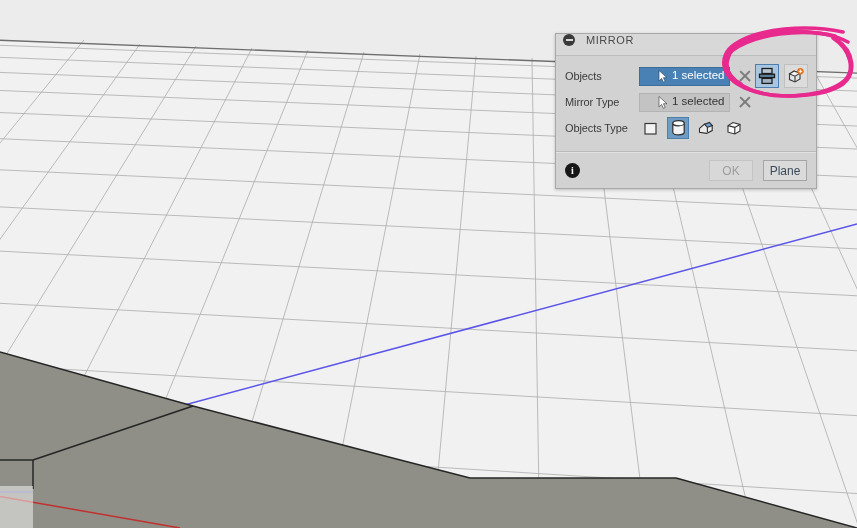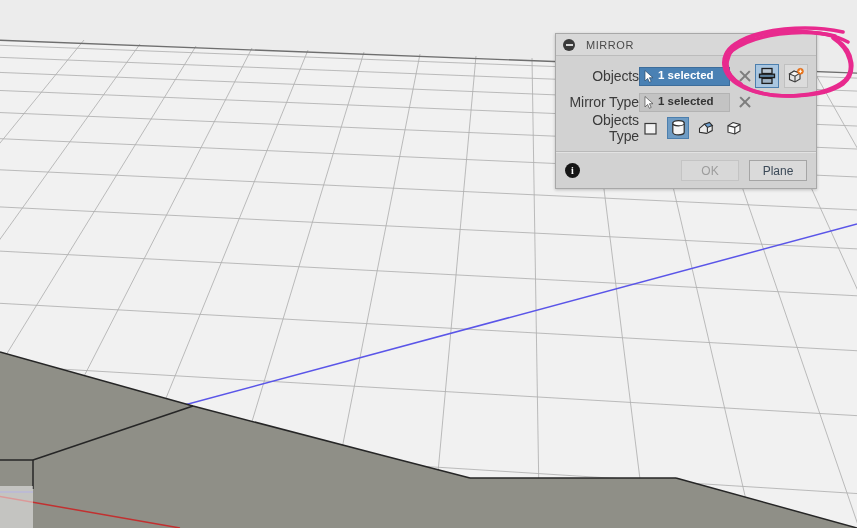--- a/index.html
+++ b/index.html
@@ -37,21 +37,21 @@
     box-shadow: 0 1px 3px rgba(0,0,0,0.22);
     font-size: 11.5px;
     color: #333333;
     box-sizing: border-box;
   }
   .dlg-titlebar {
     height: 22px;
     background: #d8d8d8;
     border-bottom: 1px solid #bcbcbc;
     display: flex;
-    align-items: center;
+    align-items: flex-start;
     padding-left: 7px;
     box-sizing: border-box;
   }
   .collapse-icon {
     width: 12px; height: 12px;
     border-radius: 50%;
     background: #3a3a3a;
     position: relative;
     flex: 0 0 auto;
     cursor: pointer;
@@ -77,38 +77,36 @@
   .dlg-row {
     display: flex;
     align-items: center;
     height: 26px;
     padding-left: 9px;
     box-sizing: border-box;
   }
   .row-label {
     width: 74px;
     flex: 0 0 74px;
-    font-size: 14px;
+    font-size: 11px;
     color: #3b3b3b;
     letter-spacing: -0.1px;
-    text-align: right;
   }
 
   
   .sel-field {
     height: 19px;
     width: 91px;
     display: flex;
     align-items: center;
-    padding-left: 4px;
+    padding-left: 18px;
     box-sizing: border-box;
     border: 1px solid transparent;
     cursor: pointer;
     font-size: 11.5px;
-    font-weight: bold;
   }
   .sel-field.active {
     background: #4a81b4;
     color: #ffffff;
     border-color: #3d6d9b;
   }
   .sel-field.idle {
     background: #c3c3c3;
     color: #333333;
     border-color: #b3b3b3;
@@ -211,21 +209,21 @@
     line-height: 1;
     cursor: pointer;
     flex: 0 0 auto;
   }
   .footer-btns {
     margin-left: auto;
     display: flex;
     gap: 10px;
   }
   .dlg-btn {
-    width: 58px; height: 21px;
+    width: 44px; height: 21px;
     font-size: 12px;
     font-family: "Liberation Sans", sans-serif;
     display: flex;
     align-items: center;
     justify-content: center;
     box-sizing: border-box;
     background: #dadada;
     border: 1px solid #b5b5b5;
     cursor: pointer;
   }

